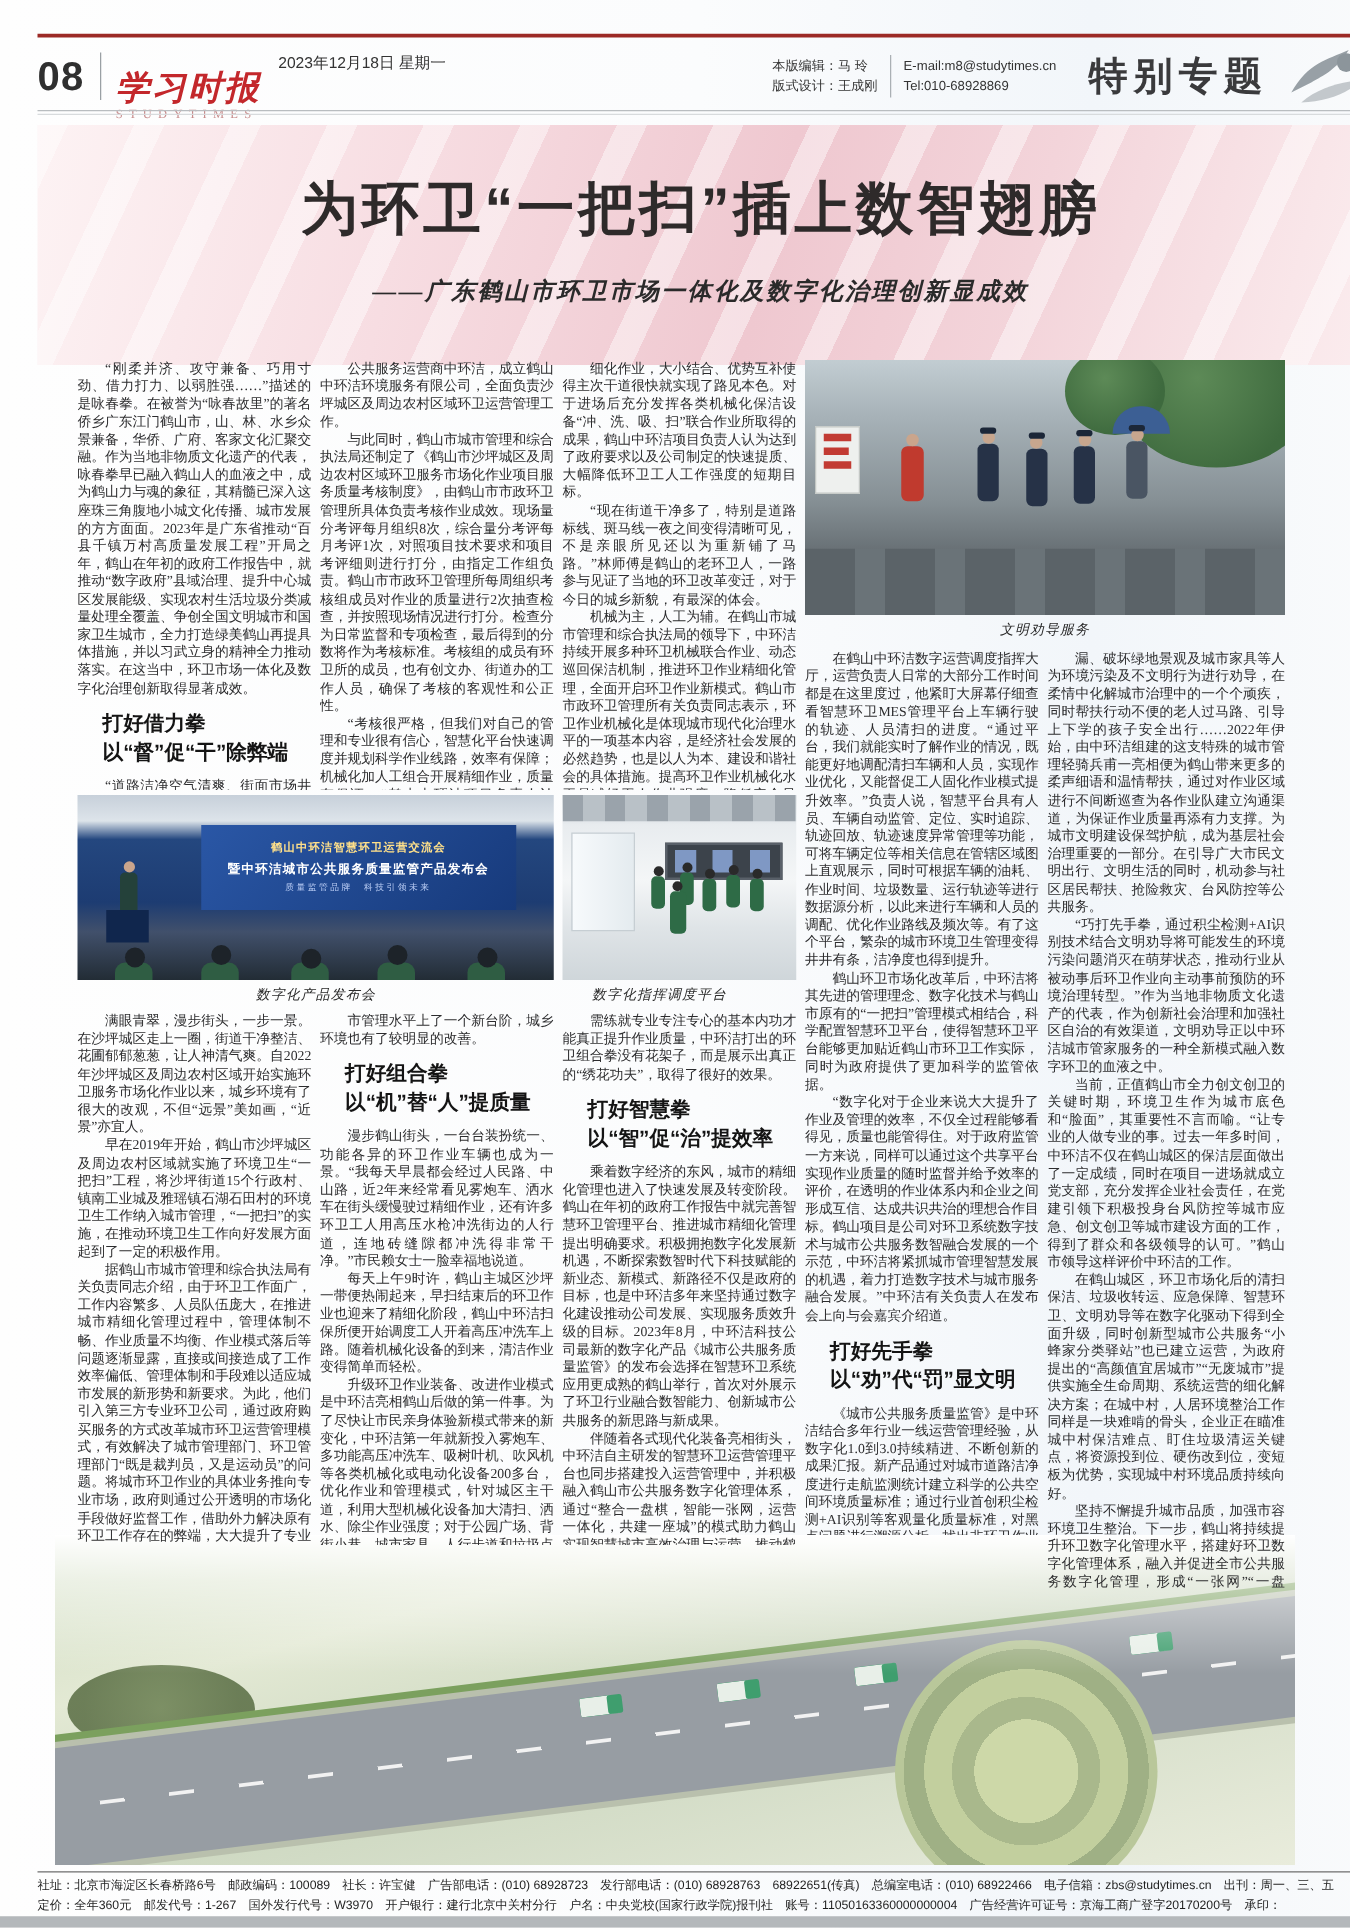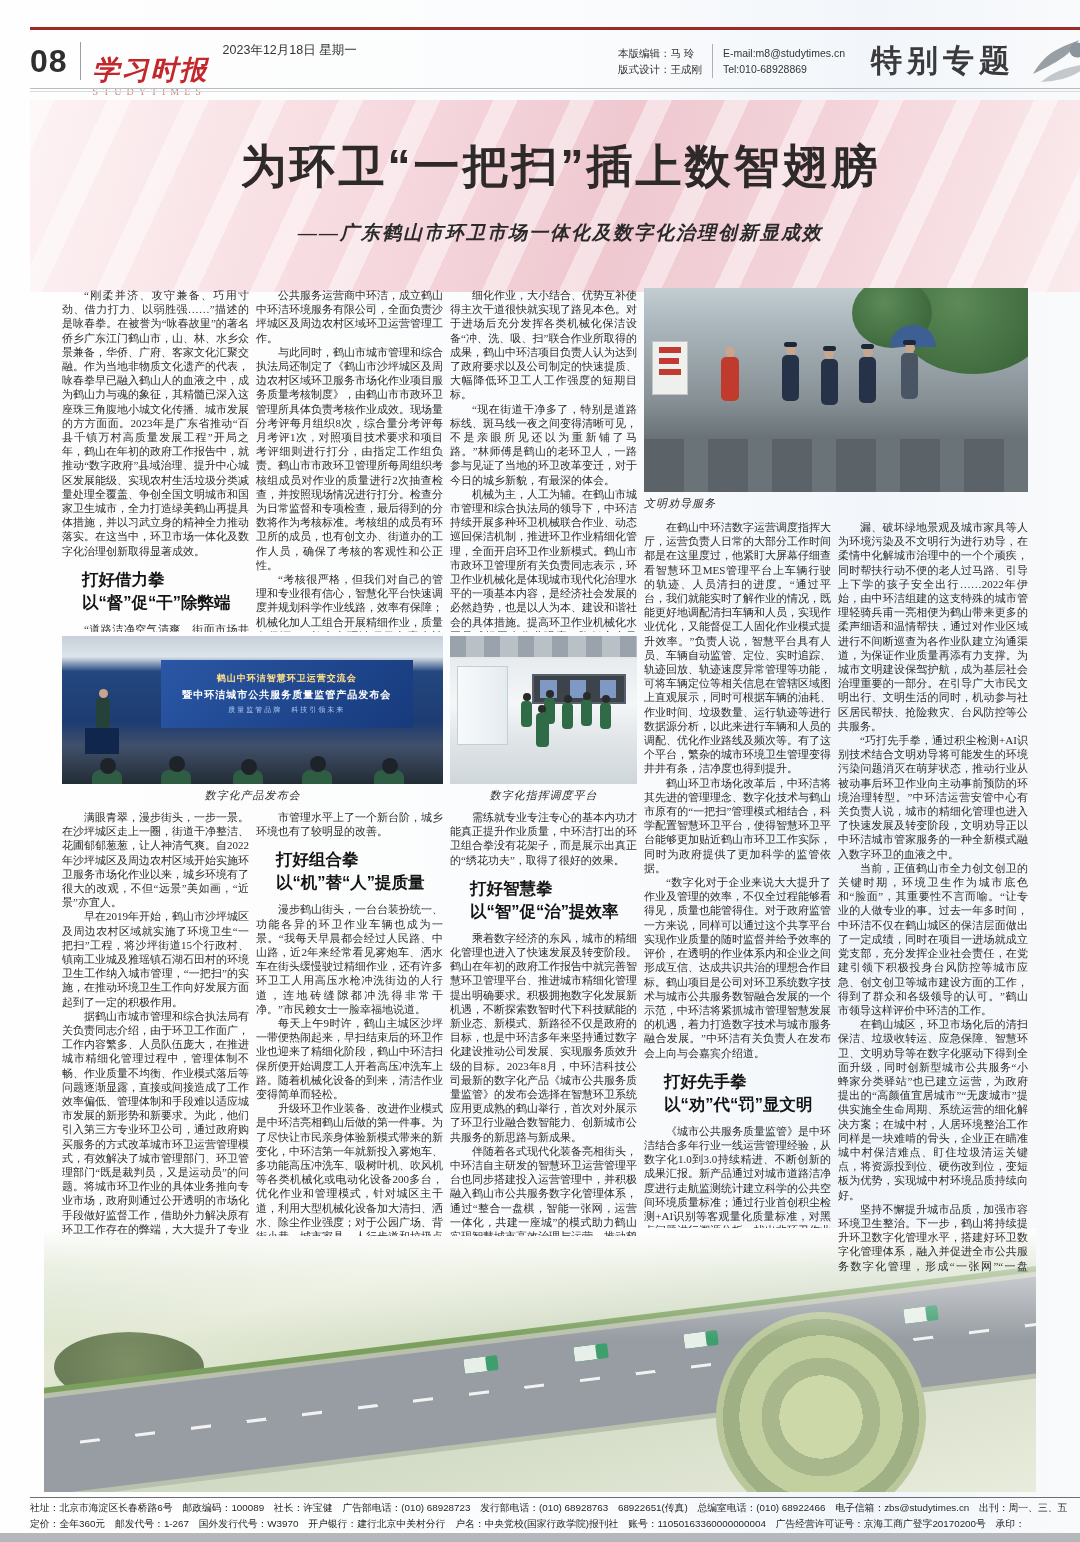--- a/index.html
+++ b/index.html
@@ -27,21 +27,21 @@
   .banner::after{content:"";position:absolute;inset:0;
     background:repeating-linear-gradient(115deg,rgba(255,255,255,.45) 0 22px,rgba(255,255,255,0) 22px 70px);}
   .headline{position:relative;z-index:2;margin:36px 0 0;font-family:"Liberation Sans","DejaVu Sans",sans-serif;
     font-size:46px;font-weight:900;color:#2e2a2a;letter-spacing:3px;text-align:center;}
   .subtitle{position:relative;z-index:2;margin:22px 0 0;font-size:19px;font-style:italic;font-weight:700;color:#2a2a2a;letter-spacing:2px;}
   
   .colseg{overflow:hidden;z-index:2;}
   .para{font-size:11px;line-height:14.2px;text-align:justify;text-indent:2em;margin:0;color:#2c2c2e;}
   .sec-h{font-family:"Liberation Sans",sans-serif;font-size:16.5px;line-height:23px;font-weight:700;color:#141414;margin:10px 0 8px 20px;}
   .caption{font-size:11px;font-style:italic;color:#2a2a2a;text-align:center;letter-spacing:1px;}
-  .caption.right{text-align:left;padding-right:14px;}
+  .caption.right{text-align:center;padding-right:14px;}
   
   .photo{overflow:hidden;z-index:1;}
   .ph-release{background:linear-gradient(180deg,#c7d0da 0%,#dde4ea 14%,#24477f 24%,#1d3c72 58%,#41506b 74%,#222c35 100%);}
   .ph-screen{position:absolute;left:26%;top:16%;width:66%;height:46%;background:linear-gradient(135deg,#2a57a6,#173a7b);
     display:flex;flex-direction:column;justify-content:center;align-items:center;gap:3px;}
   .scr1{font-size:9px;color:#ffe08a;font-weight:700;letter-spacing:1px;}
   .scr2{font-size:10px;color:#ffffff;font-weight:700;letter-spacing:1px;}
   .scr3{font-size:7px;color:#b9ccf4;letter-spacing:2px;}
   .head-dot{position:absolute;width:16px;height:16px;border-radius:50%;background:#1d2329;}
   .shoulder{position:absolute;width:30px;height:14px;border-radius:8px 8px 0 0;background:#2f5d43;}
@@ -170,21 +170,21 @@
         <i style="left:40%;"></i>
         <i style="left:72%;"></i>
       </span>
     <span class="person" style="left:38%;top:44%;"></span>
     <span class="person" style="left:50%;top:42%;"></span>
     <span class="person" style="left:60%;top:45%;"></span>
     <span class="person" style="left:70%;top:43%;"></span>
     <span class="person" style="left:80%;top:45%;"></span>
     <span class="person" style="left:46%;top:52%;width:13px;height:34px;"></span>
   </div>
-  <div class="abs caption" style="left:450px;top:788px;width:187px;text-align:center;">数字化指挥调度平台</div>
+  <div class="abs caption" style="left:434px;top:788px;width:187px;text-align:center;">数字化指挥调度平台</div>
 
   <div class="abs colseg" style="left:62px;top:810px;width:187px;height:426px;">
     <p class="para">满眼青翠，漫步街头，一步一景。在沙坪城区走上一圈，街道干净整洁、花圃郁郁葱葱，让人神清气爽。自2022年沙坪城区及周边农村区域开始实施环卫服务市场化作业以来，城乡环境有了很大的改观，不但“远景”美如画，“近景”亦宜人。</p>
     <p class="para">早在2019年开始，鹤山市沙坪城区及周边农村区域就实施了环境卫生“一把扫”工程，将沙坪街道15个行政村、镇南工业城及雅瑶镇石湖石田村的环境卫生工作纳入城市管理，“一把扫”的实施，在推动环境卫生工作向好发展方面起到了一定的积极作用。</p>
     <p class="para">据鹤山市城市管理和综合执法局有关负责同志介绍，由于环卫工作面广，工作内容繁多、人员队伍庞大，在推进城市精细化管理过程中，管理体制不畅、作业质量不均衡、作业模式落后等问题逐渐显露，直接或间接造成了工作效率偏低、管理体制和手段难以适应城市发展的新形势和新要求。为此，他们引入第三方专业环卫公司，通过政府购买服务的方式改革城市环卫运营管理模式，有效解决了城市管理部门、环卫管理部门“既是裁判员，又是运动员”的问题。将城市环卫作业的具体业务推向专业市场，政府则通过公开透明的市场化手段做好监督工作，借助外力解决原有环卫工作存在的弊端，大大提升了专业化水平。2022年，鹤山市通过政府购买服务的方式，正式引入专业城乡环境</p>
   </div>
 
   <div class="abs colseg" style="left:256px;top:810px;width:187px;height:426px;">
     <p class="para">市管理水平上了一个新台阶，城乡环境也有了较明显的改善。</p>
     <h2 class="sec-h"><span>打好组合拳</span><br><span>以“机”替“人”提质量</span></h2>
@@ -222,21 +222,21 @@
     <p class="para">在鹤山中环洁数字运营调度指挥大厅，运营负责人日常的大部分工作时间都是在这里度过，他紧盯大屏幕仔细查看智慧环卫MES管理平台上车辆行驶的轨迹、人员清扫的进度。“通过平台，我们就能实时了解作业的情况，既能更好地调配清扫车辆和人员，实现作业优化，又能督促工人固化作业模式提升效率。”负责人说，智慧平台具有人员、车辆自动监管、定位、实时追踪、轨迹回放、轨迹速度异常管理等功能，可将车辆定位等相关信息在管辖区域图上直观展示，同时可根据车辆的油耗、作业时间、垃圾数量、运行轨迹等进行数据源分析，以此来进行车辆和人员的调配、优化作业路线及频次等。有了这个平台，繁杂的城市环境卫生管理变得井井有条，洁净度也得到提升。</p>
     <p class="para">鹤山环卫市场化改革后，中环洁将其先进的管理理念、数字化技术与鹤山市原有的“一把扫”管理模式相结合，科学配置智慧环卫平台，使得智慧环卫平台能够更加贴近鹤山市环卫工作实际，同时为政府提供了更加科学的监管依据。</p>
     <p class="para">“数字化对于企业来说大大提升了作业及管理的效率，不仅全过程能够看得见，质量也能管得住。对于政府监管一方来说，同样可以通过这个共享平台实现作业质量的随时监督并给予效率的评价，在透明的作业体系内和企业之间形成互信、达成共识共治的理想合作目标。鹤山项目是公司对环卫系统数字技术与城市公共服务数智融合发展的一个示范，中环洁将紧抓城市管理智慧发展的机遇，着力打造数字技术与城市服务融合发展。”中环洁有关负责人在发布会上向与会嘉宾介绍道。</p>
     <h2 class="sec-h"><span>打好先手拳</span><br><span>以“劝”代“罚”显文明</span></h2>
     <p class="para">《城市公共服务质量监管》是中环洁结合多年行业一线运营管理经验，从数字化1.0到3.0持续精进、不断创新的成果汇报。新产品通过对城市道路洁净度进行走航监测统计建立科学的公共空间环境质量标准；通过行业首创积尘检测+AI识别等客观量化质量标准，对黑点问题进行溯源分析，找出非环卫作业管理的问题，成立城市文明劝导队伍，实现网格化精细化管理，力争从源头解决环境污染。</p>
 
   </div>
 
   <div class="abs colseg" style="left:838px;top:520px;width:190px;height:752px;">
     <p class="para">漏、破坏绿地景观及城市家具等人为环境污染及不文明行为进行劝导，在柔情中化解城市治理中的一个个顽疾，同时帮扶行动不便的老人过马路、引导上下学的孩子安全出行……2022年伊始，由中环洁组建的这支特殊的城市管理轻骑兵甫一亮相便为鹤山带来更多的柔声细语和温情帮扶，通过对作业区域进行不间断巡查为各作业队建立沟通渠道，为保证作业质量再添有力支撑。为城市文明建设保驾护航，成为基层社会治理重要的一部分。在引导广大市民文明出行、文明生活的同时，机动参与社区居民帮扶、抢险救灾、台风防控等公共服务。</p>
-    <p class="para">“巧打先手拳，通过积尘检测+AI识别技术结合文明劝导将可能发生的环境污染问题消灭在萌芽状态，推动行业从被动事后环卫作业向主动事前预防的环境治理转型。”中环洁运营安管中心有关负责人说，城市的精细化管理也进入了快速发展及转变阶段，文明劝导正以中环洁城市管家服务的一种全新模式融入数字环卫的血液之中。</p>
+    <p class="para">“巧打先手拳，通过积尘检测+AI识别技术结合文明劝导将可能发生的环境污染问题消灭在萌芽状态，推动行业从被动事后环卫作业向主动事前预防的环境治理转型。”作为当地非物质文化遗产的代表，作为创新社会治理和加强社区自治的有效渠道，文明劝导正以中环洁城市管家服务的一种全新模式融入数字环卫的血液之中。</p>
     <p class="para">当前，正值鹤山市全力创文创卫的关键时期，环境卫生作为城市底色和“脸面”，其重要性不言而喻。“让专业的人做专业的事。过去一年多时间，中环洁不仅在鹤山城区的保洁层面做出了一定成绩，同时在项目一进场就成立党支部，充分发挥企业社会责任，在党建引领下积极投身台风防控等城市应急、创文创卫等城市建设方面的工作，得到了群众和各级领导的认可。”鹤山市领导这样评价中环洁的工作。</p>
     <p class="para">在鹤山城区，环卫市场化后的清扫保洁、垃圾收转运、应急保障、智慧环卫、文明劝导等在数字化驱动下得到全面升级，同时创新型城市公共服务“小蜂家分类驿站”也已建立运营，为政府提出的“高颜值宜居城市”“无废城市”提供实施全生命周期、系统运营的细化解决方案；在城中村，人居环境整治工作同样是一块难啃的骨头，企业正在瞄准城中村保洁难点、盯住垃圾清运关键点，将资源投到位、硬伤改到位，变短板为优势，实现城中村环境品质持续向好。</p>
     <p class="para">坚持不懈提升城市品质，加强市容环境卫生整治。下一步，鹤山将持续提升环卫数字化管理水平，搭建好环卫数字化管理体系，融入并促进全市公共服务数字化管理，形成“一张网”“一盘棋”，确保环境卫生质量继续提升，不断满足人民群众对美好生活向往的新期待，全力构建大美和谐幸福鹤山、智慧鹤山、宜居鹤山。</p>
 
   </div>
 
   <div class="abs photo ph-aerial" style="left:44px;top:1228px;width:992px;height:264px;">
     <span class="grove"></span>
     <span class="median"></span>
     <span class="road">

